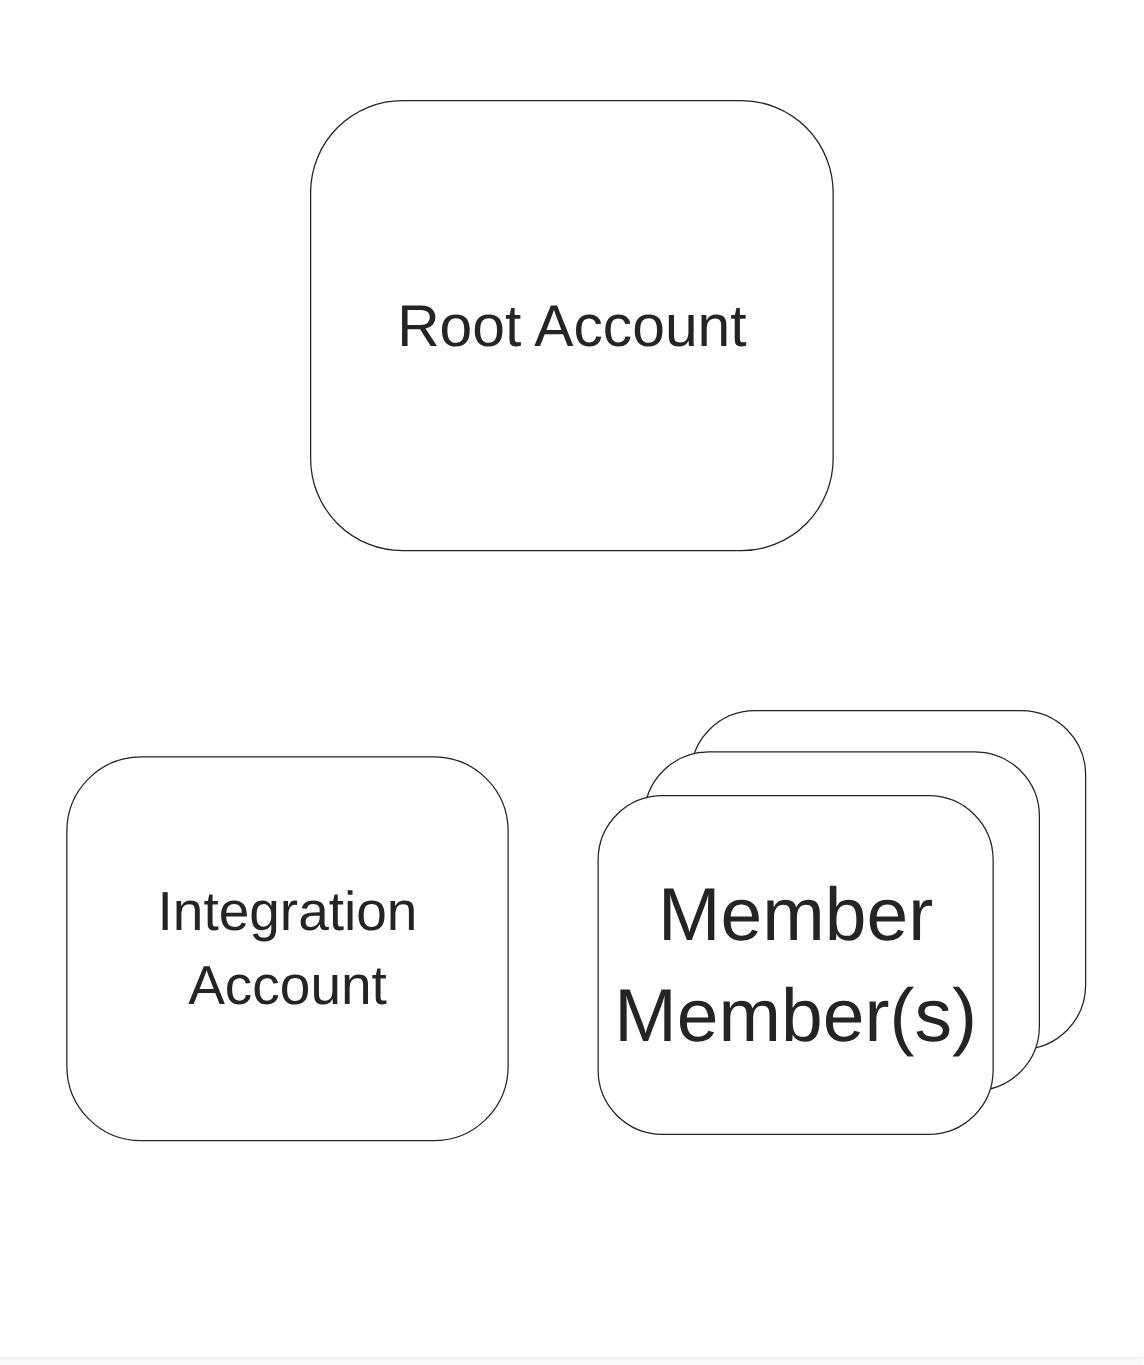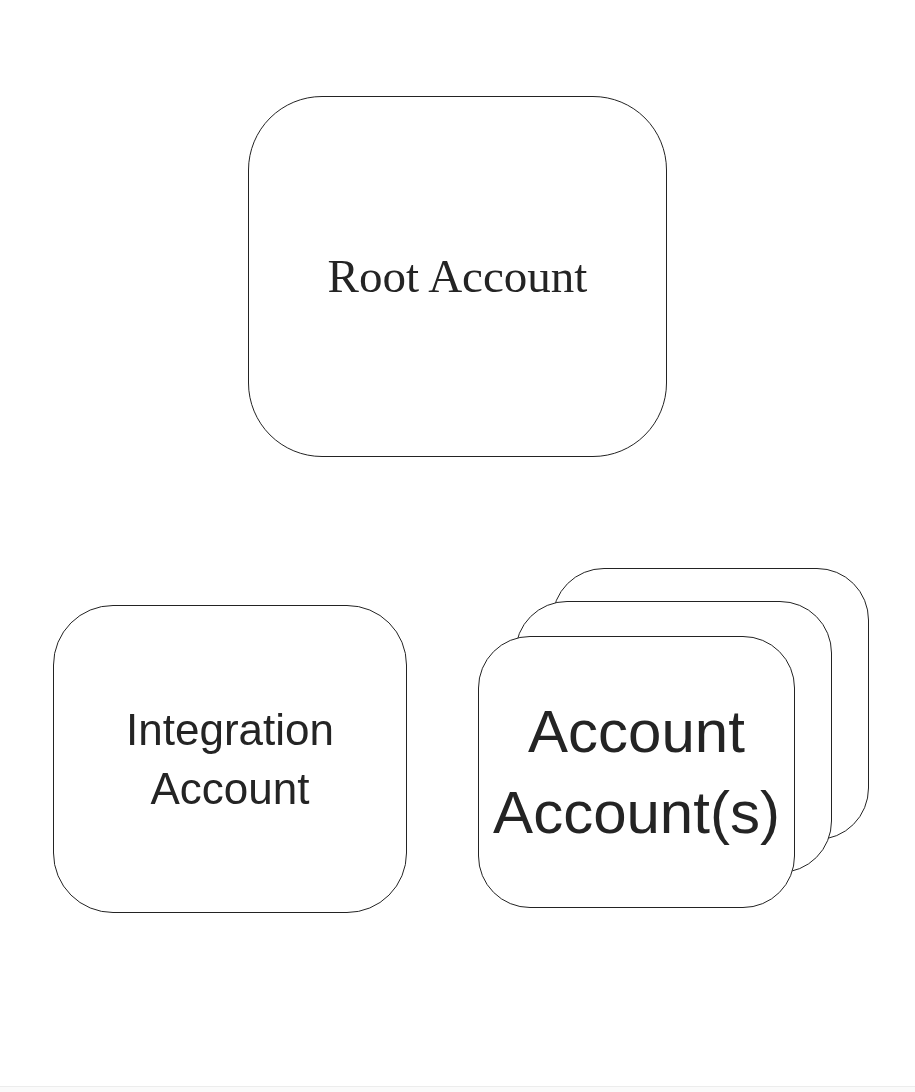--- a/index.html
+++ b/index.html
@@ -25,27 +25,26 @@
     align-items: center;
     justify-content: center;
     text-align: center;
   }
   .node .label {
     display: block;
     white-space: pre-line;
   }
   .node-root {
     left: 248px;
-    top: 96px;
+    top: 80px;
     width: 419px;
     height: 361px;
     border-radius: 74px;
     font-size: 47px;
     line-height: 1.35;
-    font-family: Liberation Serif, serif;
   }
   .node-integration {
     left: 53px;
     top: 605px;
     width: 354px;
     height: 308px;
     border-radius: 60px;
     font-size: 44px;
     line-height: 1.35;
     padding: 0 20px;
@@ -90,19 +89,19 @@
   </div>
 
   <div class="node node-integration">
     <span class="label">Integration Account</span>
   </div>
 
   <div>
     <div class="node stack-card stack-back"></div>
     <div class="node stack-card stack-middle"></div>
     <div class="node stack-card stack-front">
-      <span class="label">Account Account(s)</span>
+      <span class="label">Member Member(s)</span>
     </div>
   </div>
 
   <div class="bottom-strip"></div>
 
 </div>
 
 </body></html>

